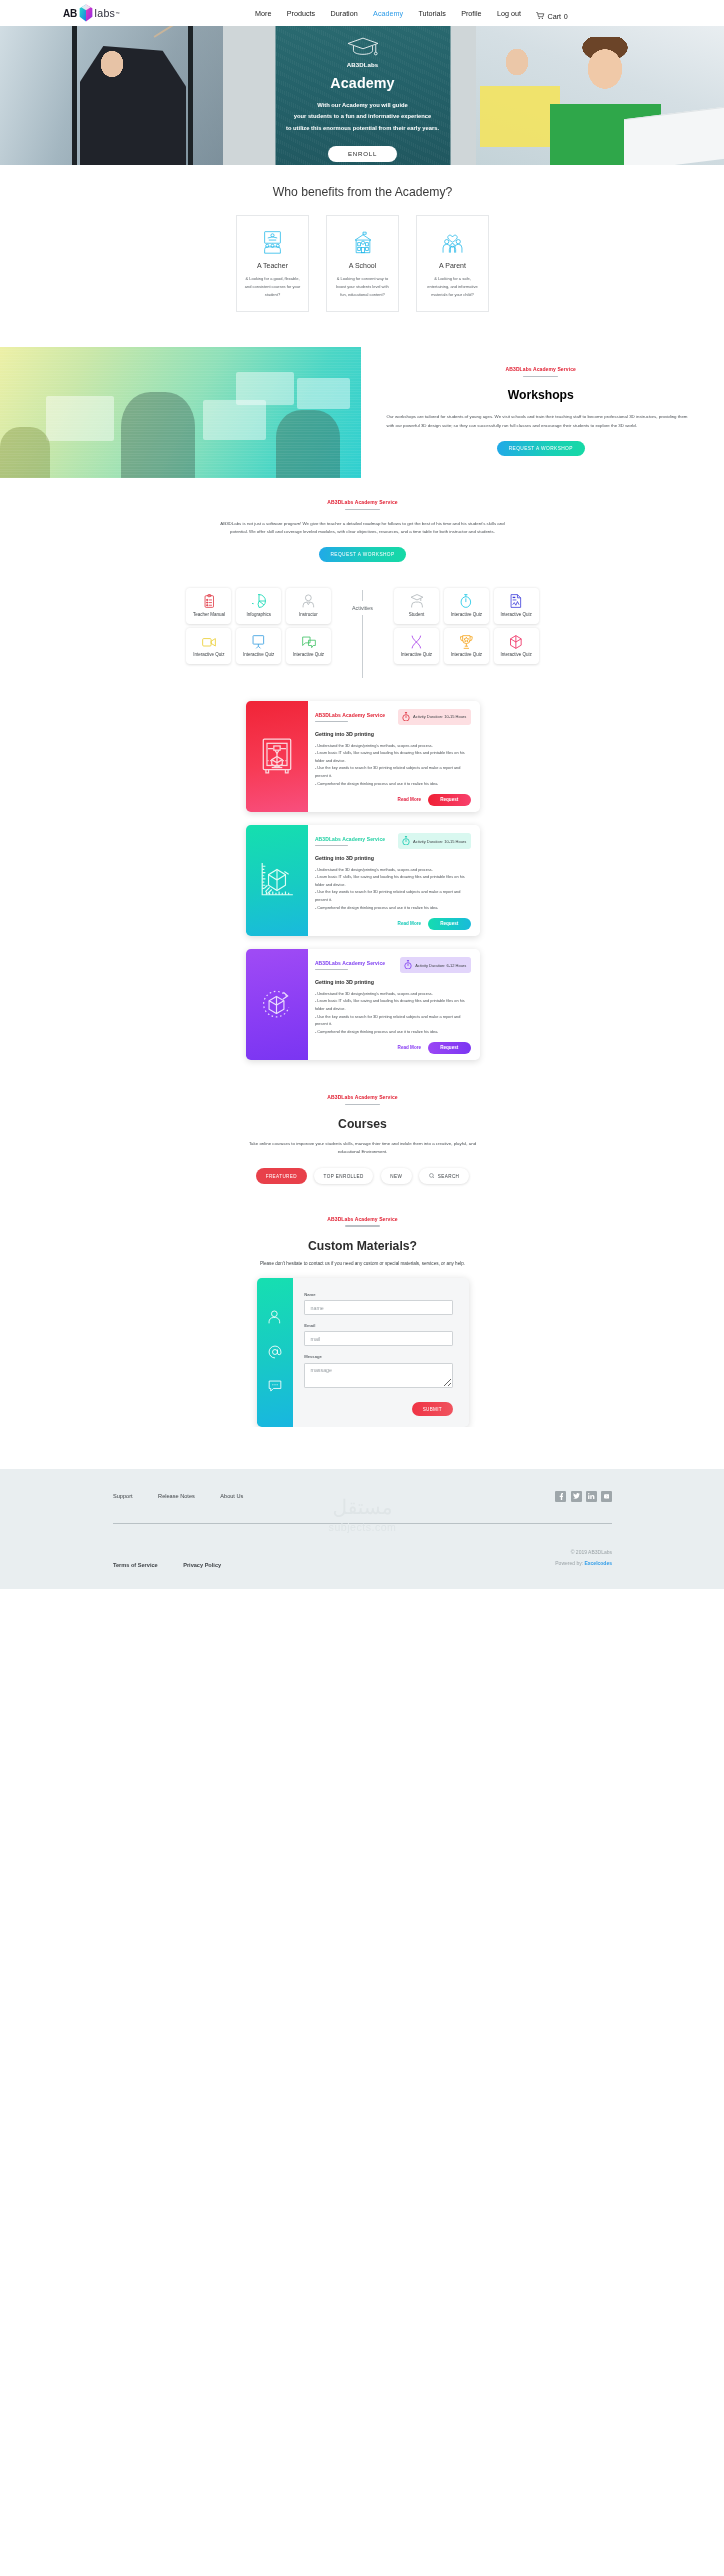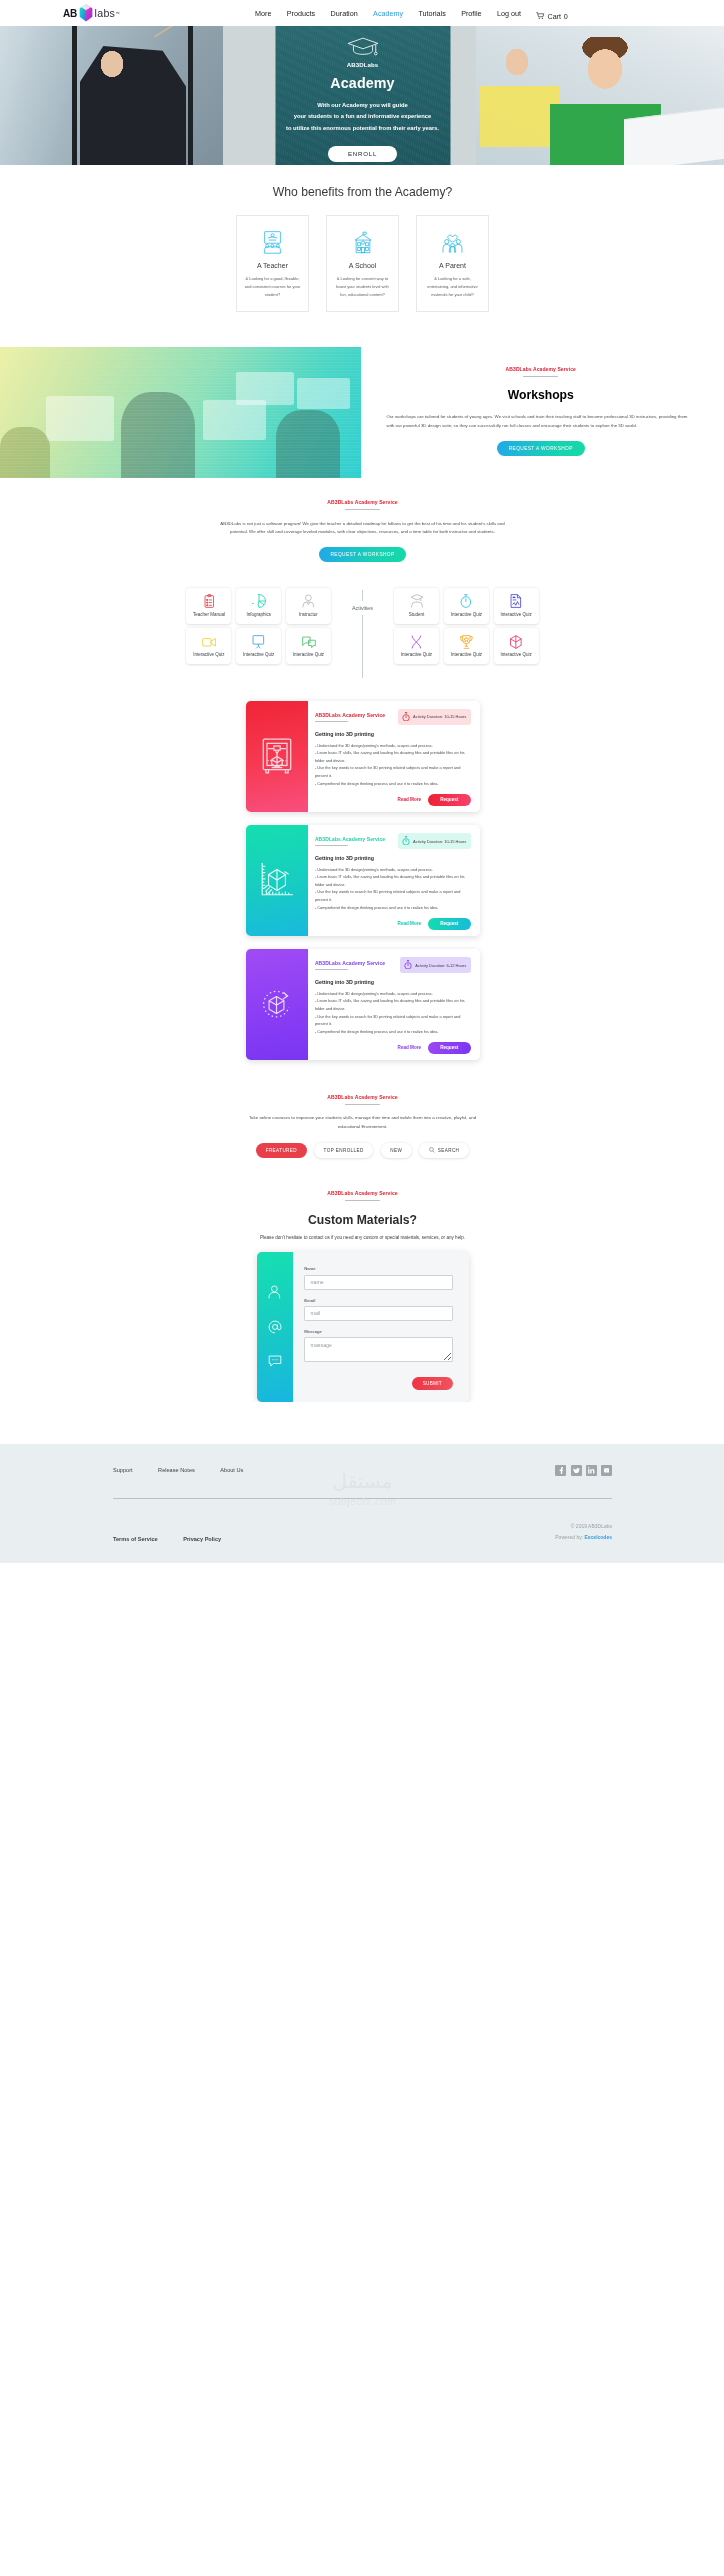--- a/index.html
+++ b/index.html
@@ -620,20 +620,21 @@
           <span class="readmore">Read More</span>
           <button class="reqbtn">Request</button>
         </div>
       </div>
     </div>
   </section>
 
   <section class="courses">
     <div class="eyebrow">AB3DLabs Academy Service</div>
     <div class="rule"></div>
+    <h2>Courses</h2>
     <p>Take online courases to imporove your students skills, manage thier time and indule them into a creative, playful, and educational Environment.</p>
     <div class="filters">
       <button class="fbtn on">FREATURED</button>
       <button class="fbtn">TOP ENROLLED</button>
       <button class="fbtn">NEW</button>
       <button class="fbtn">
         <span>
           <svg width="5.8" height="5.8" viewBox="0 0 11 11" fill="none" stroke="#7b8186" stroke-width="1.3">
             <circle cx="4.6" cy="4.6" r="3.6"></circle>
               <path d="M7.4 7.4 L10.3 10.3"></path>

